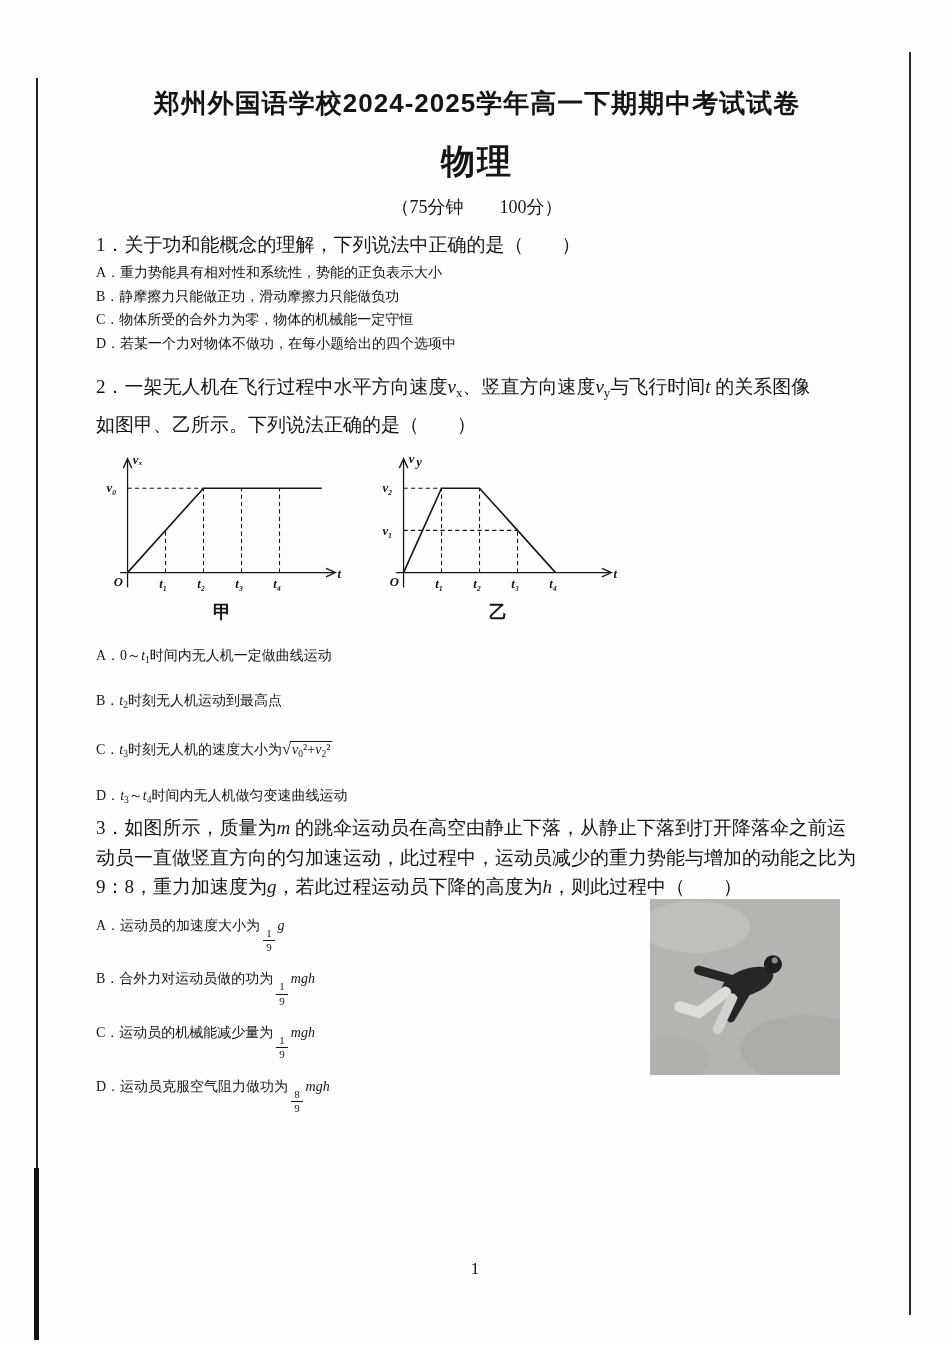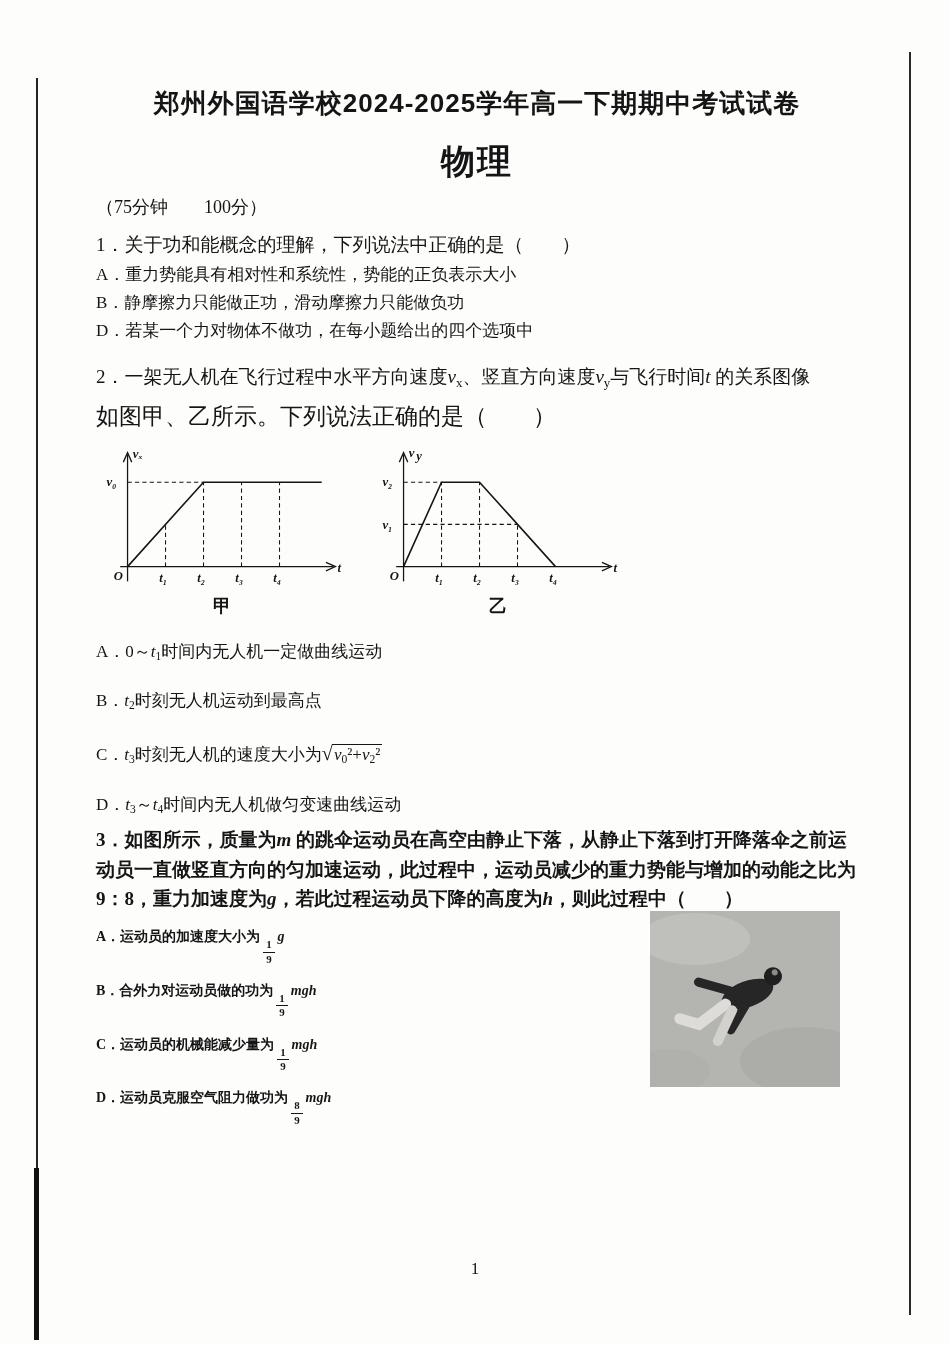--- a/index.html
+++ b/index.html
@@ -16,49 +16,49 @@
   .content{padding:86px 92px 0 96px;position:relative;}
 
   .title{
     font-family:"Liberation Sans","DejaVu Sans",sans-serif;
     font-size:26px;font-weight:700;text-align:center;margin:0 0 18px;letter-spacing:1px;
   }
   .subject{
     font-family:"Liberation Sans","DejaVu Sans",sans-serif;
     font-size:34px;font-weight:700;text-align:center;margin:0 0 10px;letter-spacing:2px;
   }
-  .info{font-size:18px;margin:0 0 12px;}
+  .info{font-size:18px;text-align:center;margin:0 0 12px;}
   .section-heading{
     font-family:"Liberation Sans","DejaVu Sans",sans-serif;
     font-size:20.5px;font-weight:700;line-height:1.52;margin:0 0 8px;text-align:justify;
   }
   .stem{font-size:19px;line-height:1.48;margin:6px 0 4px;}
-  .opt{font-size:17px;line-height:1.4;margin:0 0 4px;}
+  .opt{font-size:14px;line-height:1.4;margin:0 0 4px;}
   .opt-spaced{margin:0 0 26px;}
-  .q2-stem2{font-size:23px;margin:10px 0 8px;}
+  .q2-stem2{font-size:19px;margin:10px 0 8px;}
 
   i{font-family:"Liberation Serif","DejaVu Serif",serif;}
   sub{font-size:68%;vertical-align:-0.28em;line-height:0;}
 
   .sqrt{display:inline-block;white-space:nowrap;}
   .sqrt .sign{font-size:1.18em;}
   .sqrt .rad{border-top:1.6px solid #151515;padding:0 2px;margin-left:-1px;}
 
   .frac{display:inline-flex;flex-direction:column;align-items:center;vertical-align:-0.62em;
         line-height:1.05;font-size:0.78em;margin:0 3px;}
   .frac .fn{border-bottom:1.3px solid #151515;padding:0 3px 1px;}
   .frac .fd{padding-top:1px;}
 
   .graphs{display:flex;gap:28px;margin:10px 0 6px 2px;}
   .graph-block{width:248px;font-weight:bold;}
   .graph-block svg{display:block;}
   .graph-caption{text-align:center;font-size:18px;margin-top:2px;}
   svg text{font-size:12px;font-style:italic;fill:#151515;font-family:"Liberation Serif","DejaVu Serif",serif;}
 
-  .q3-wrap{position:relative;font-weight:bold;}
+  .q3-wrap{position:relative;}
   .q3-options{width:560px;}
   .q3-options .opt{margin:0 0 16px;font-size:14px;}
   .skydiver{position:absolute;right:18px;top:86px;width:190px;height:176px;}
 
   .page-number{position:absolute;left:0;right:0;bottom:66px;text-align:center;font-size:17px;}
 </style>
 </head>
 <body>
 
 <div class="scan-left"></div>
@@ -69,20 +69,21 @@
 
   <h1 class="title">郑州外国语学校2024-2025学年高一下期期中考试试卷</h1>
   <h2 class="subject">物理</h2>
   <div class="info">（75分钟　　100分）</div>
 
 
   <div>
     <p class="stem">1．关于功和能概念的理解，下列说法中正确的是（　　）</p>
     <p class="opt">A．重力势能具有相对性和系统性，势能的正负表示大小</p>
     <p class="opt">B．静摩擦力只能做正功，滑动摩擦力只能做负功</p>
+    <p class="opt">C．物体所受的合外力为零，物体的机械能一定守恒</p>
     <p class="opt">D．若某一个力对物体不做功，在每小题给出的四个选项中</p>
   </div>
 
   <div>
     <p class="stem" style="margin-top:20px;">2．一架无人机在飞行过程中水平方向速度<i>v</i><sub>x</sub>、竖直方向速度<i>v</i><sub>y</sub>与飞行时间<i>t</i> 的关系图像</p>
     <p class="q2-stem2">如图甲、乙所示。下列说法正确的是（　　）</p>
 
     <div class="graphs">
 
       <div class="graph-block">

